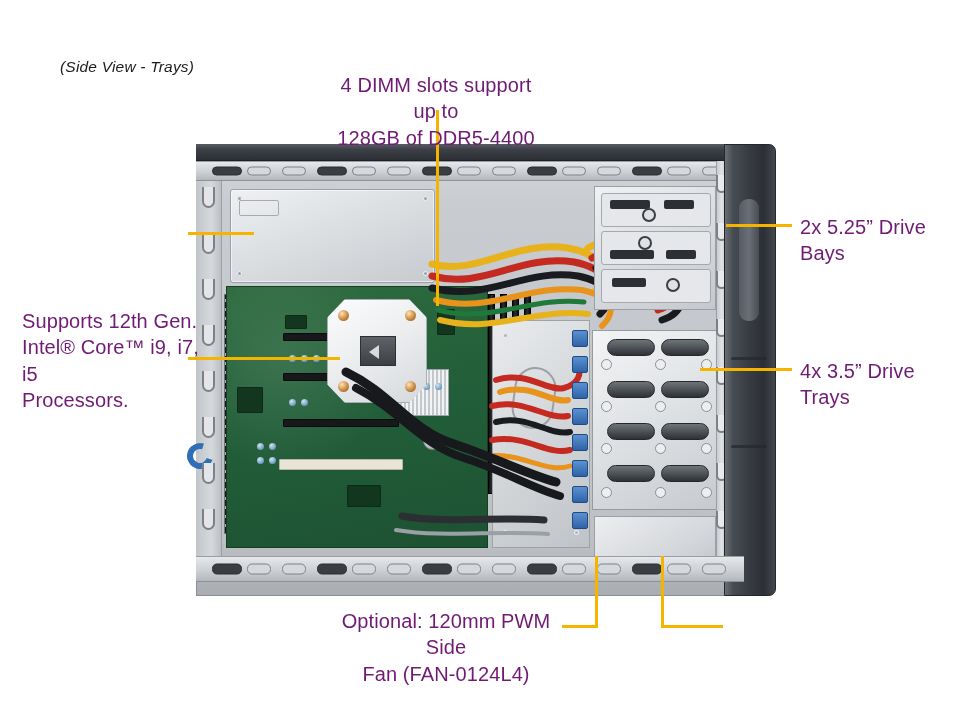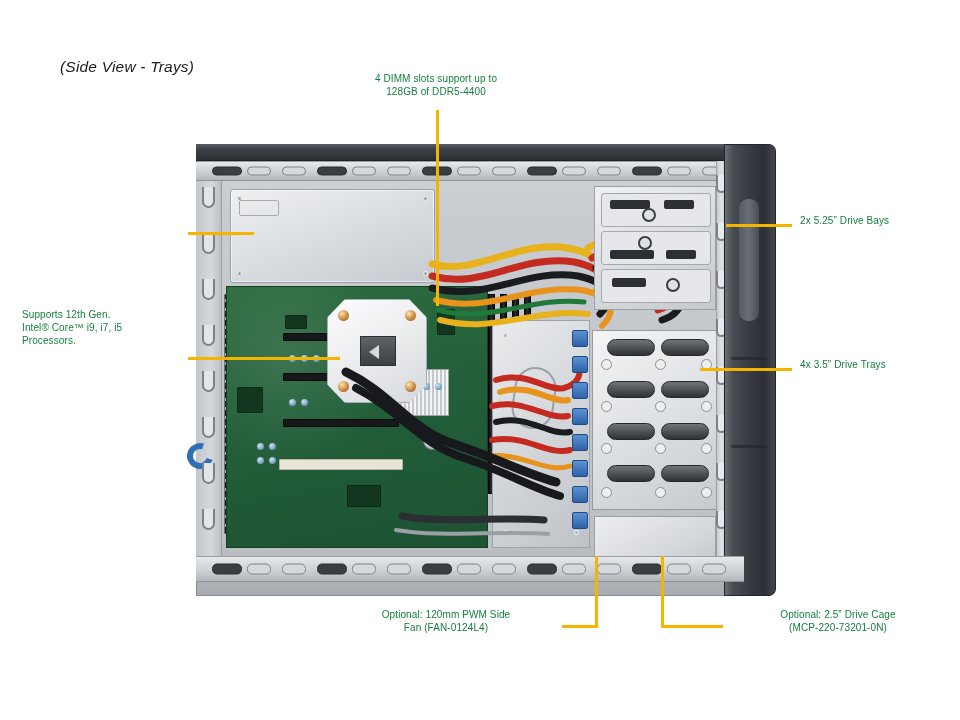--- a/index.html
+++ b/index.html
@@ -13,23 +13,23 @@
   }
   #stage {
     position: relative;
     width: 960px; height: 720px;
     background: #ffffff;
   }
 
   
   .ann {
     position: absolute;
-    font-size: 10px;
+    font-size: 20px;
     line-height: 1.32;
-    color: #15803d;
+    color: #701a75;
     white-space: pre-line;
     letter-spacing: .1px;
   }
   .ann.center { text-align: center; }
   .ann.left   { text-align: left; }
 
   #view-title {
     position: absolute;
     left: 60px; top: 58px;
     font-size: 15.5px;
@@ -537,16 +537,14 @@
 Intel® Core™ i9, i7, i5
 Processors.</div>
 
   <div class="ann left" style="left:800px; top:214px; width:158px;">2x 5.25” Drive Bays</div>
 
   <div class="ann left" style="left:800px; top:358px; width:158px;">4x 3.5” Drive Trays</div>
 
   <div class="ann center" style="left:330px; top:608px; width:232px;">Optional: 120mm PWM Side
 Fan (FAN-0124L4)</div>
 
-  <div class="ann center" style="left:726px; top:608px; width:224px;">Optional: 2.5” Drive Cage
-(MCP-220-73201-0N)</div>
 
 </div>
 
 </body></html>

